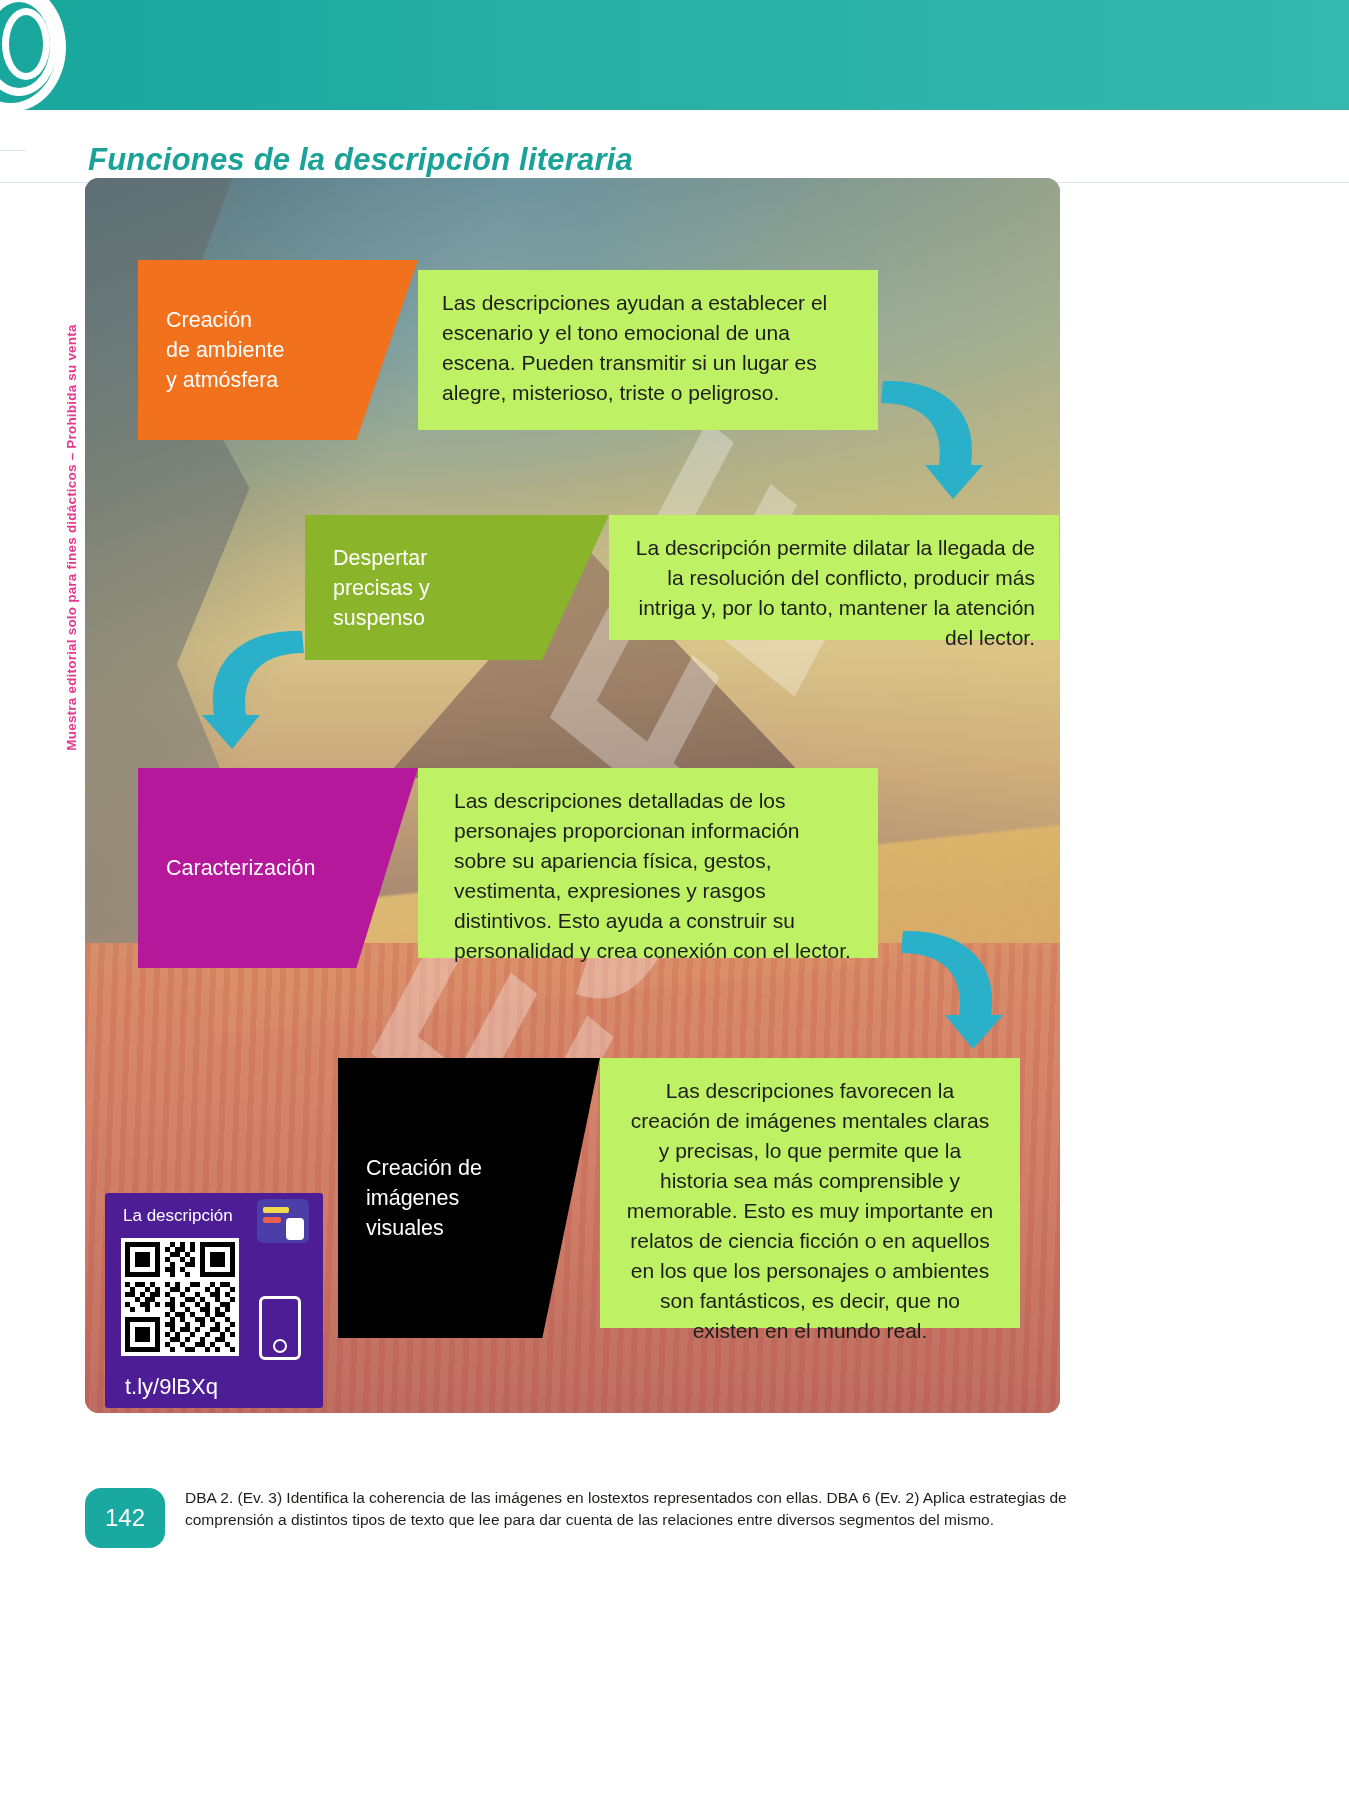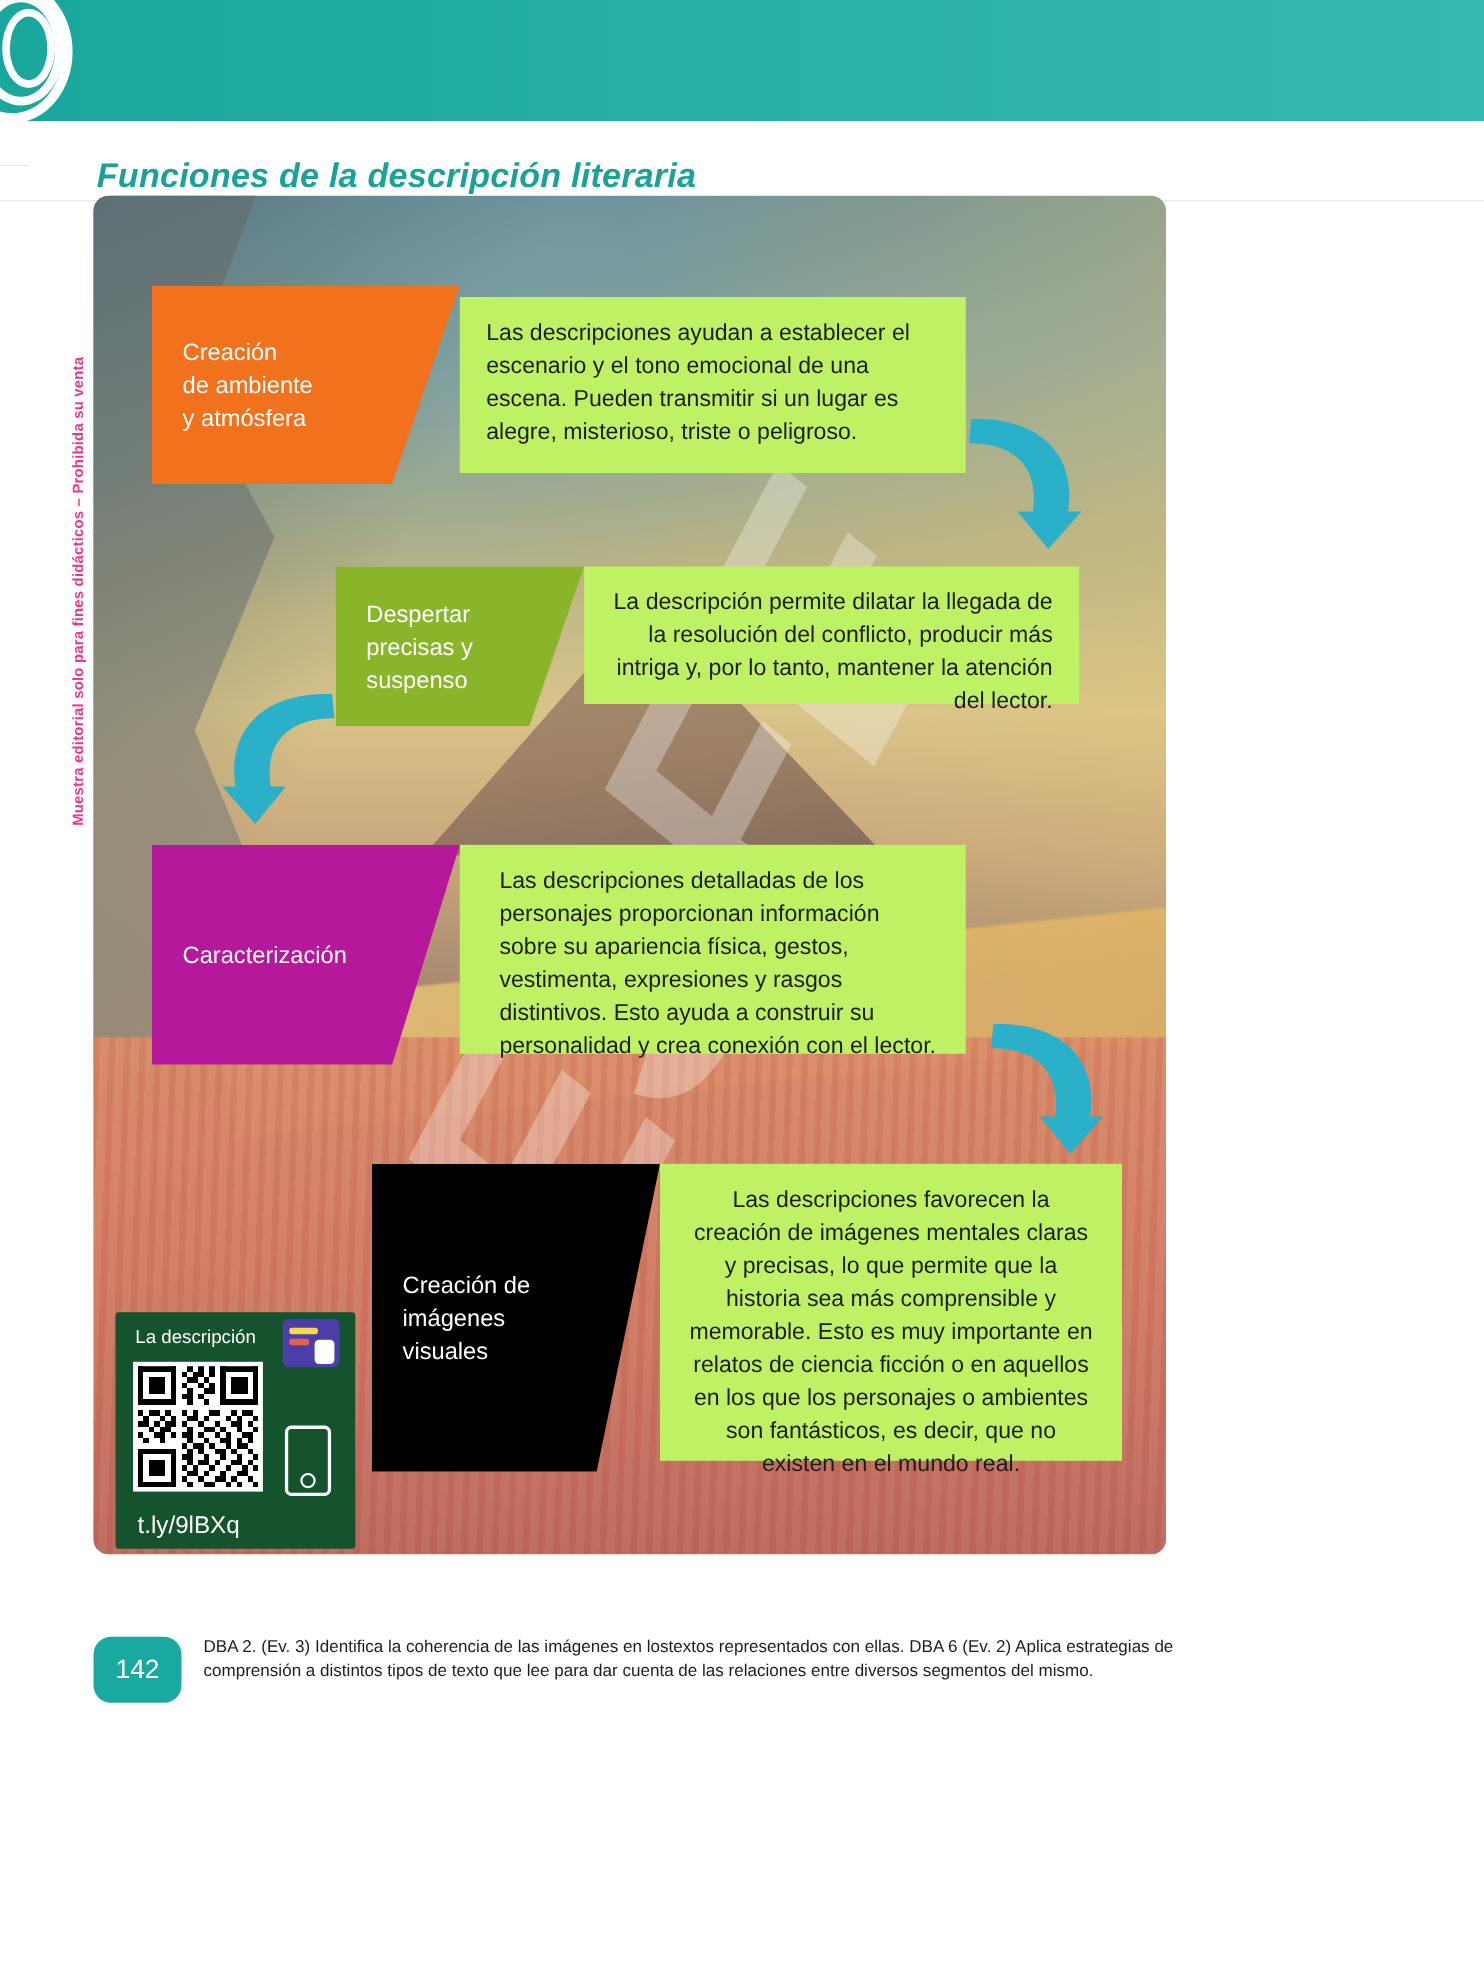--- a/index.html
+++ b/index.html
@@ -190,21 +190,21 @@
     box-sizing: border-box;
     padding: 18px 24px;
   }
 
   
   #card1 { left: 138px; top: 260px; }
   #card1 .tab { width: 280px; height: 180px; }
   #card1 .body { width: 460px; height: 160px; margin-top: 10px; }
 
   #card2 { left: 305px; top: 515px; }
-  #card2 .tab { width: 226px; height: 145px; }
+  #card2 .tab { width: 304px; height: 145px; }
   #card2 .body { width: 450px; height: 125px; margin-top: 0px; text-align: right;}
 
   #card3 { left: 138px; top: 768px; }
   #card3 .tab { width: 280px; height: 200px; }
   #card3 .body { width: 460px; height: 190px; margin-top: 0px; padding-left: 36px; }
 
   #card4 { left: 338px; top: 1058px; }
   #card4 .tab { width: 262px; height: 280px; align-items: center; }
   #card4 .body { width: 420px; height: 270px; margin-top: 0px; text-align: center; }
 
@@ -220,21 +220,21 @@
   }
   .arrow svg { display:block; }
 
   
   .qr-box {
     position: absolute;
     left: 105px;
     top: 1193px;
     width: 218px;
     height: 215px;
-    background: #14532d;
+    background: #4c1d95;
     border-radius: 3px;
   }
   .qr-label {
     position: absolute;
     left: 18px; top: 13px;
     color: #ffffff;
     font-size: 17px;
   }
   .qr-icon {
     position: absolute;

